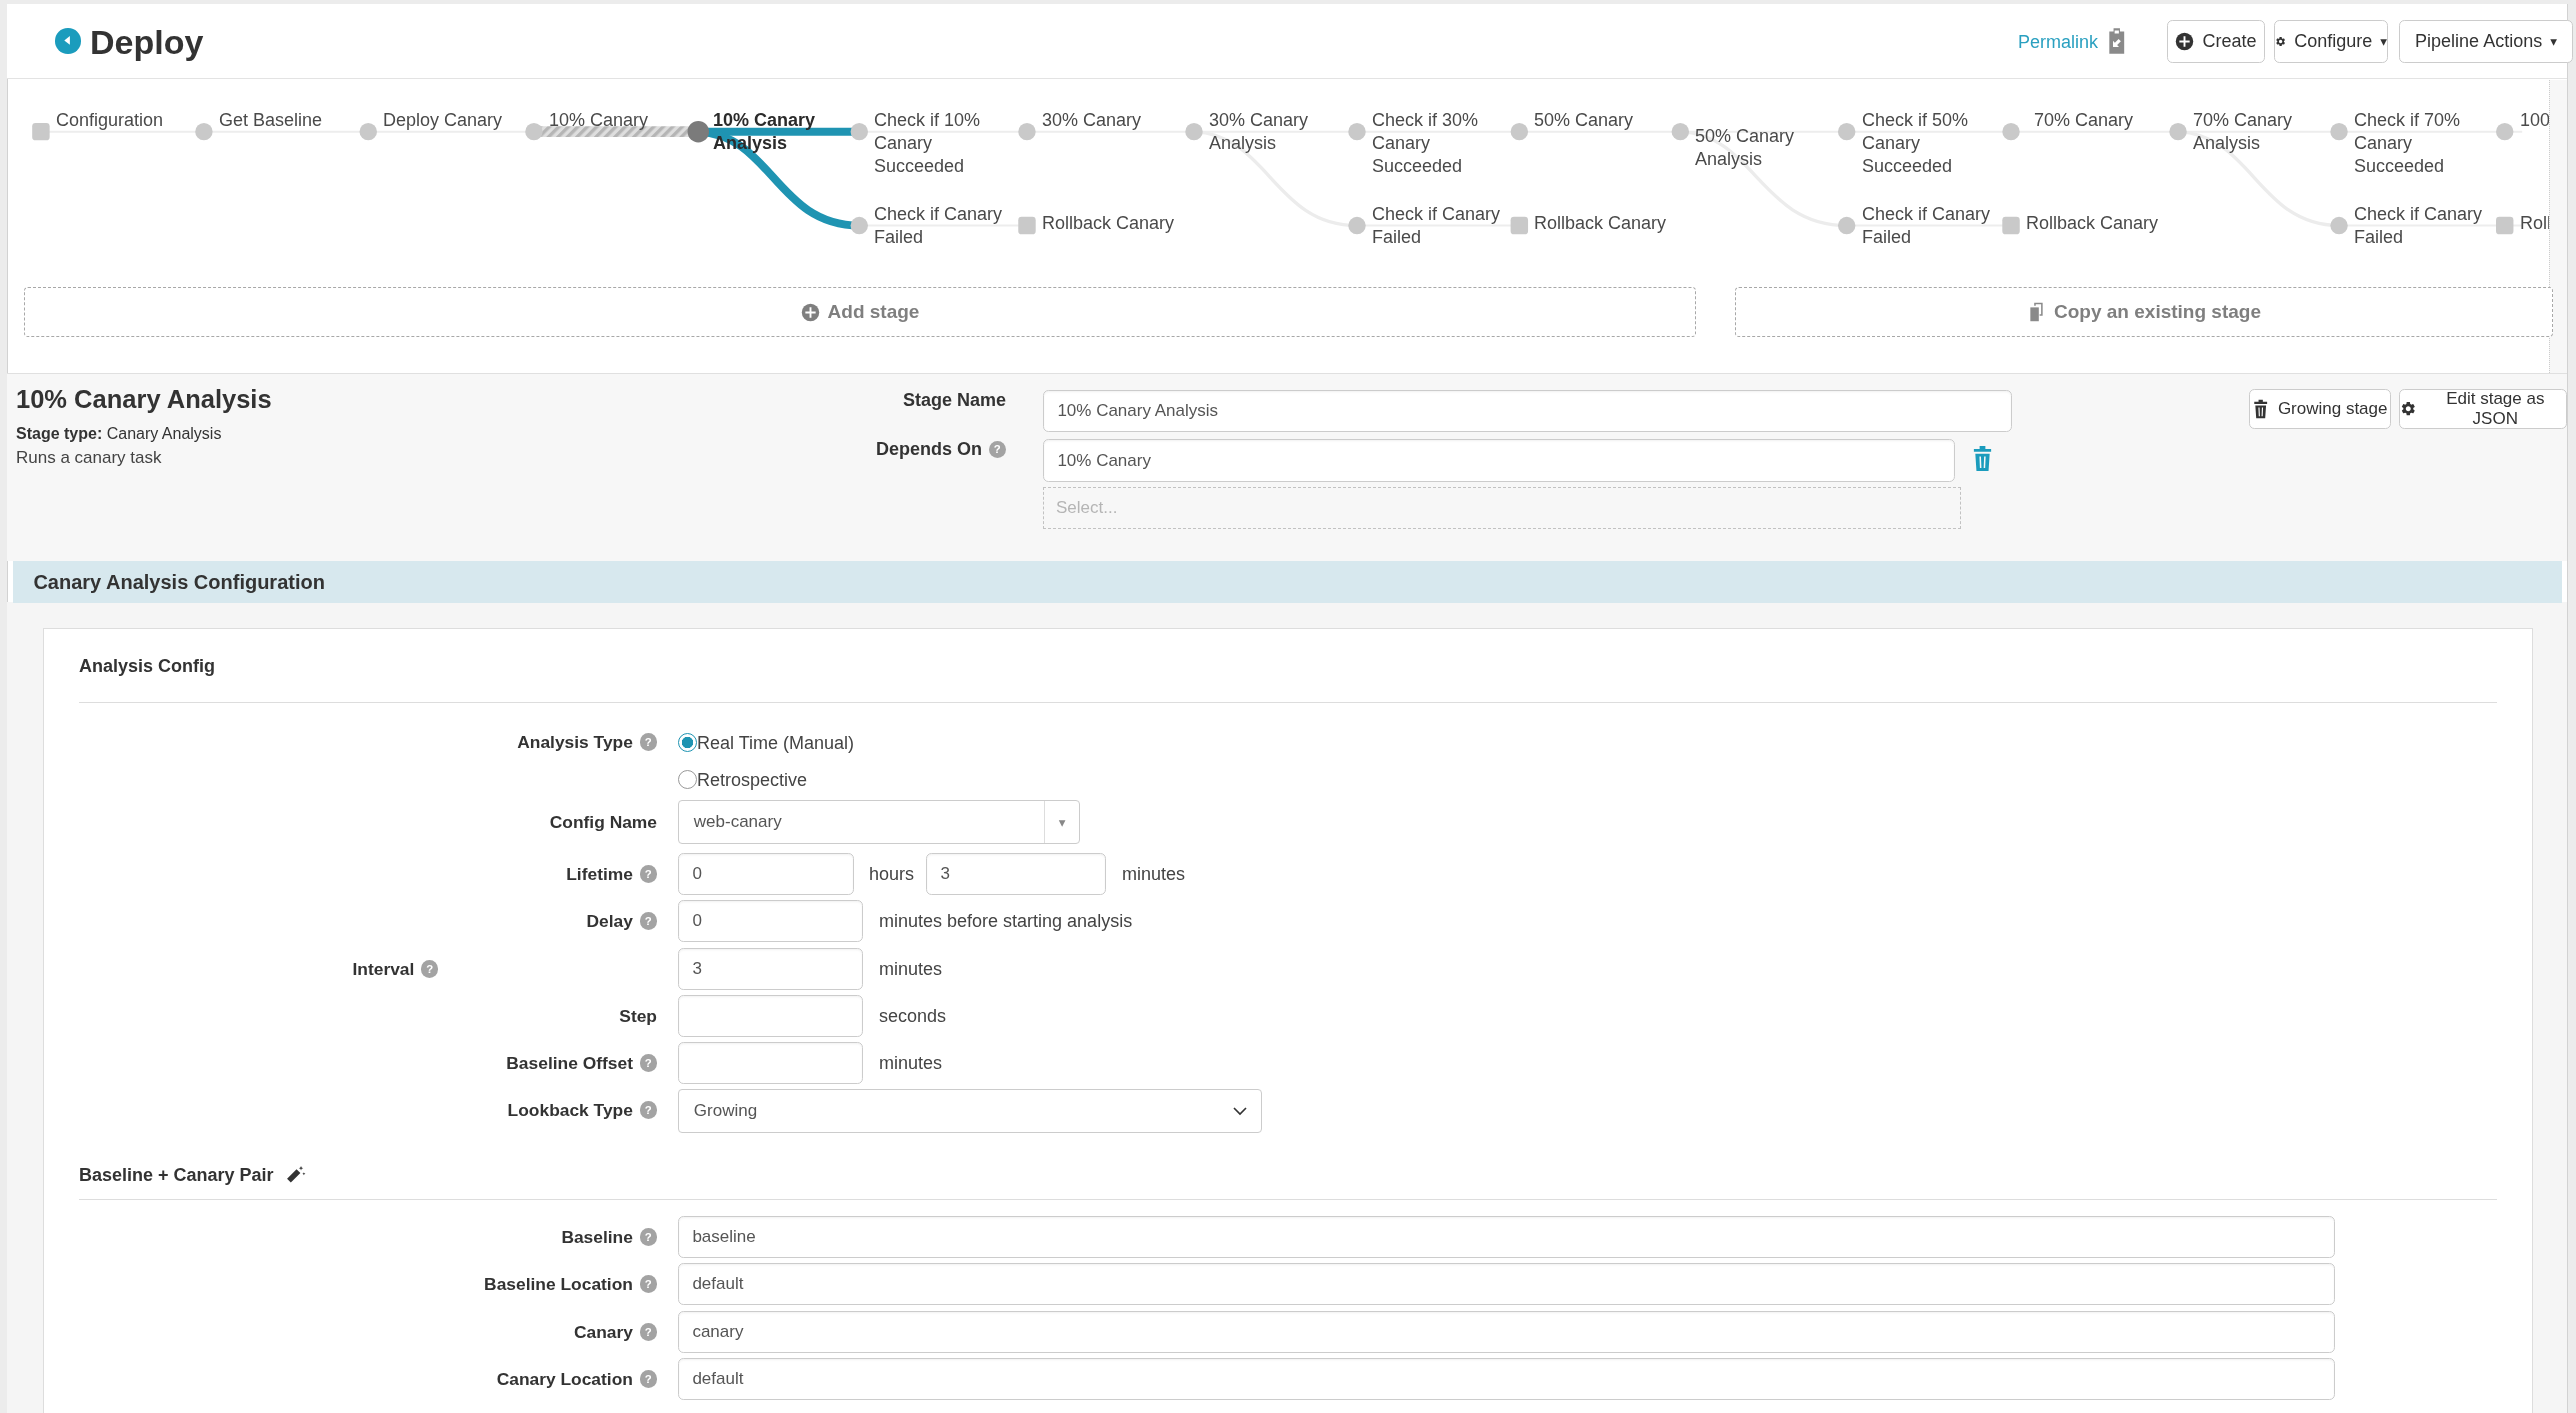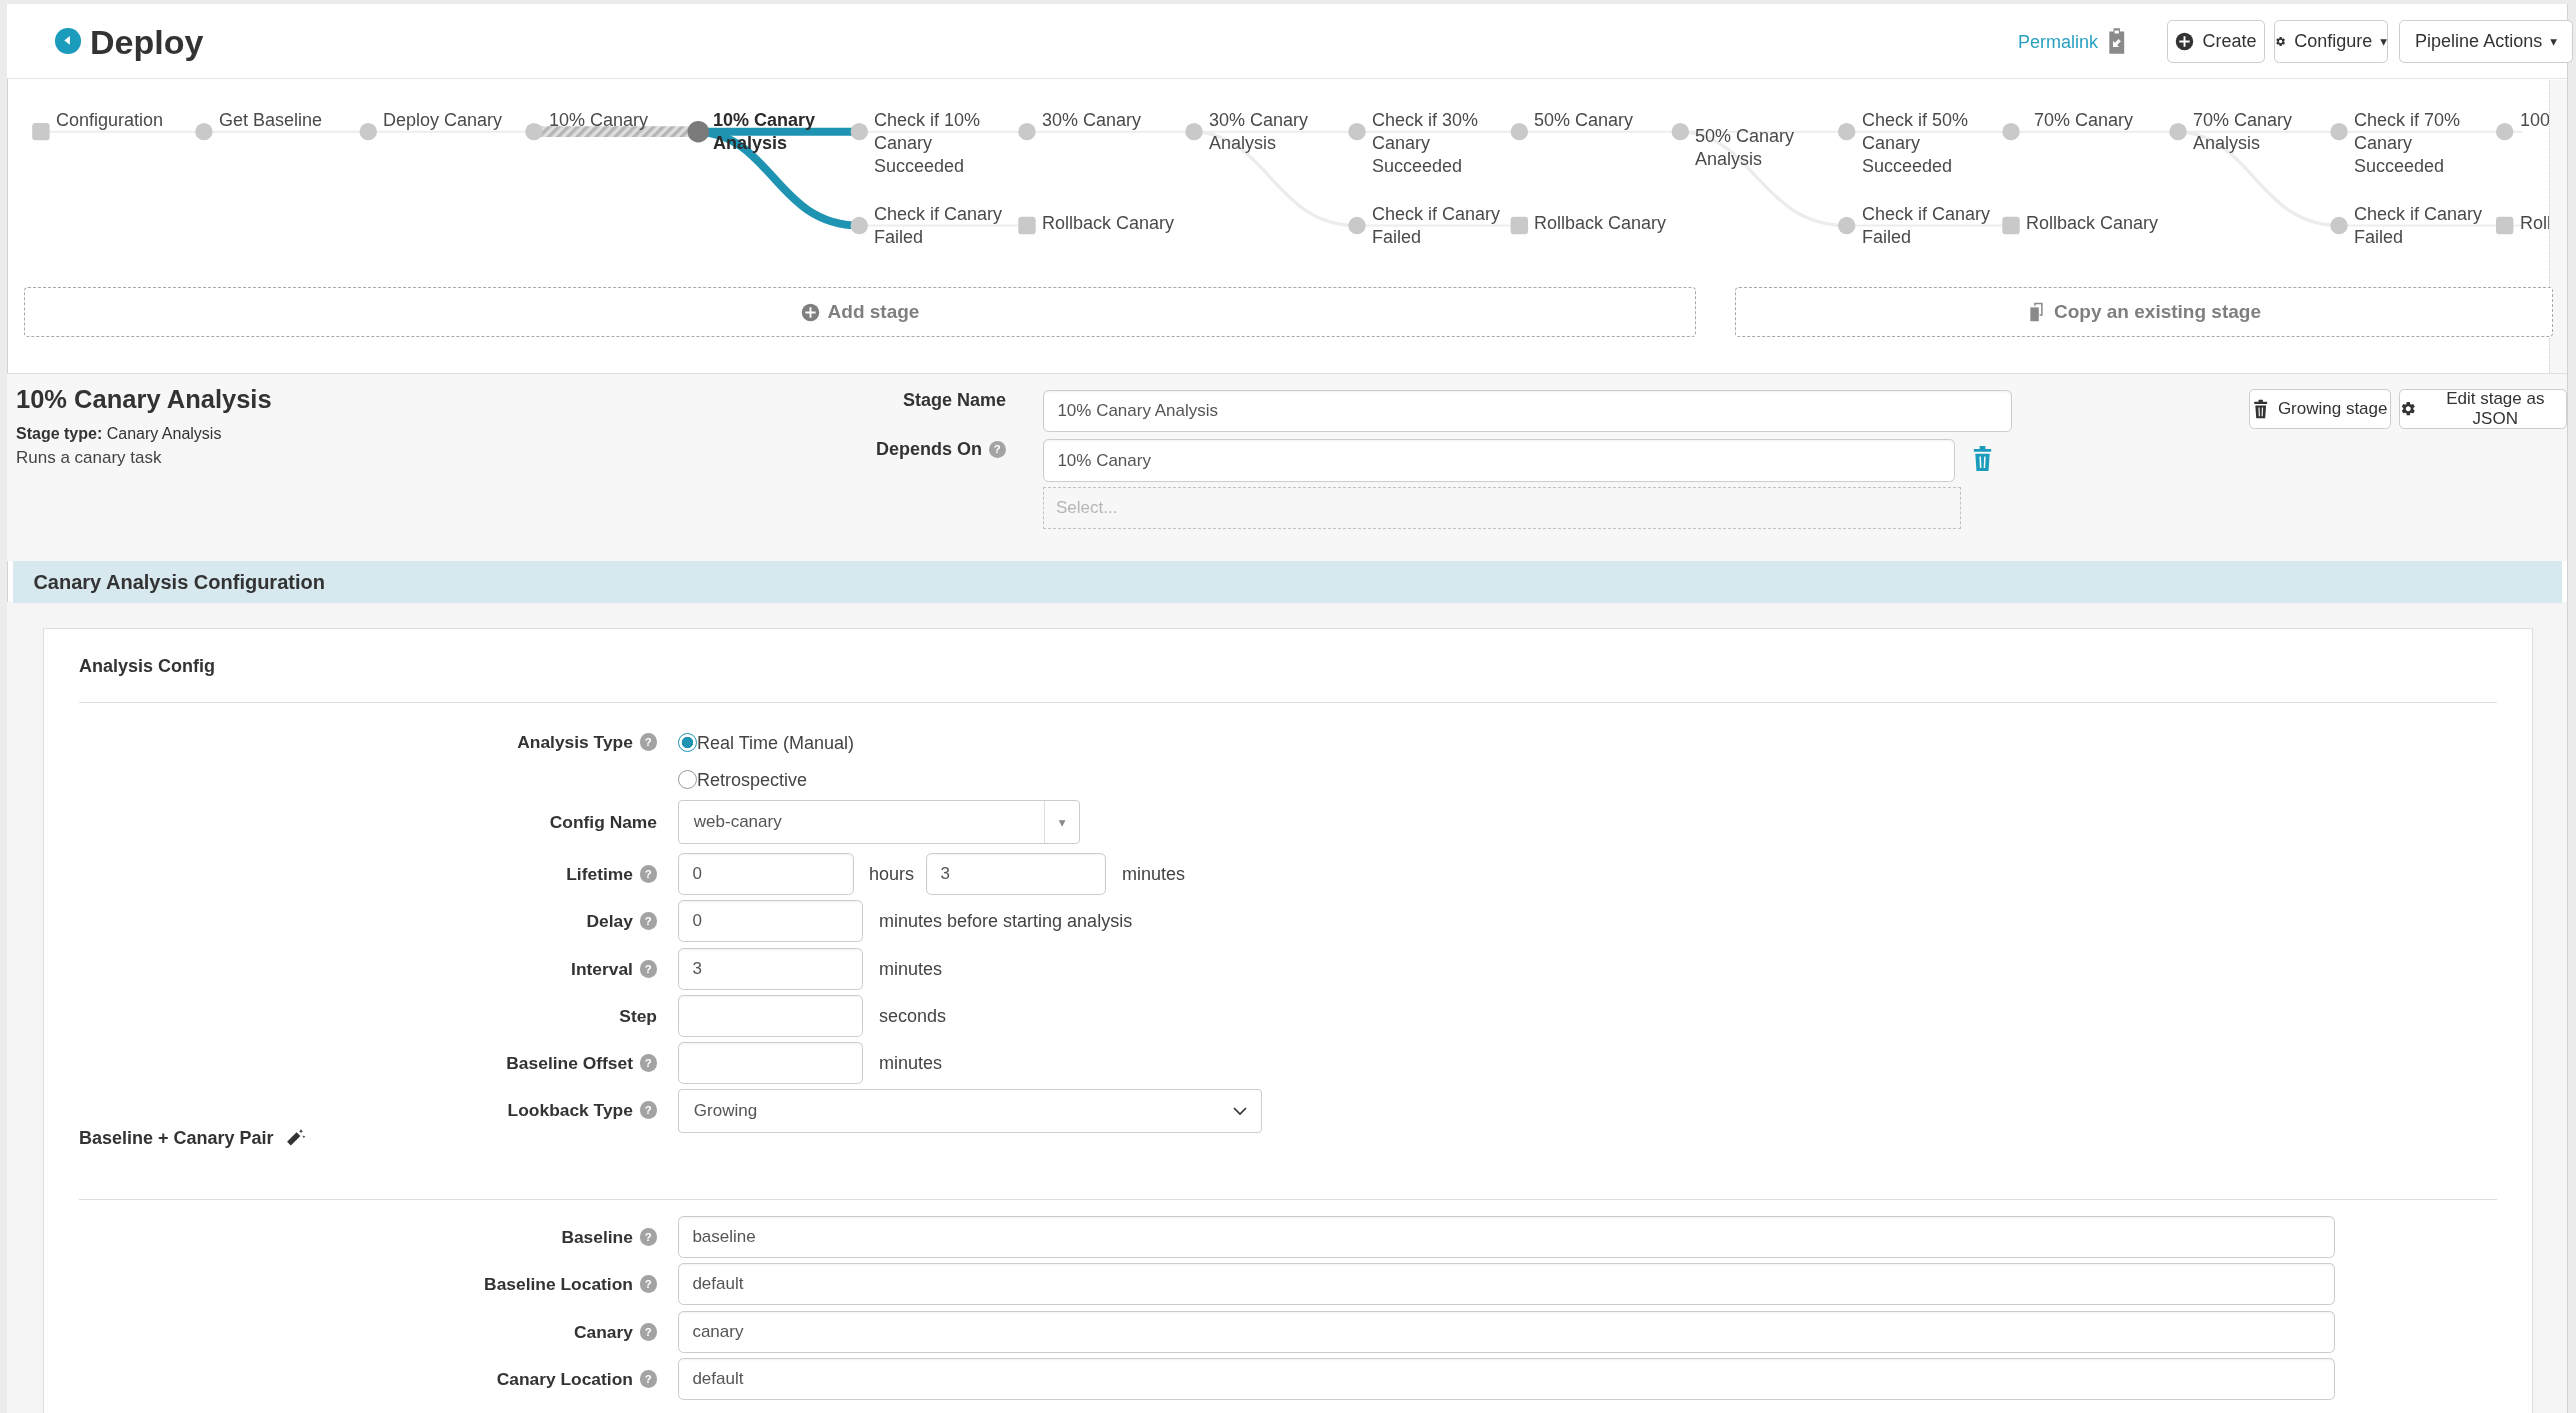--- a/index.html
+++ b/index.html
@@ -285,21 +285,21 @@
 <input class="txt-input" style="left: 926px; top: 853px; width: 180px;" value="3">
 <div class="unit" style="left:1122px; top:853px;">minutes</div>
 
 <div class="flabel" style="top:900px;">
   <span>Delay</span>
   <span class="qicon">?</span>
 </div>
 <input class="txt-input" style="left: 678px; top: 900px; width: 185px;" value="0">
 <div class="unit" style="left:879px; top:900px;">minutes before starting analysis</div>
 
-<div class="flabel" style="top:948px;">
+<div class="flabel" style="top:948px;justify-content:center;">
   <span>Interval</span>
   <span class="qicon">?</span>
 </div>
 <input class="txt-input" style="left: 678px; top: 948px; width: 185px;" value="3">
 <div class="unit" style="left:879px; top:948px;">minutes</div>
 
 <div class="flabel" style="top:995px;">
   <span>Step</span>
 </div>
 <input class="txt-input" style="left: 678px; top: 995px; width: 185px;">
@@ -316,21 +316,21 @@
   <span>Lookback Type</span>
   <span class="qicon">?</span>
 </div>
 <div class="select-box" style="left:678px; top:1089px; width:584px; height:44px;">
   <span class="val">Growing</span>
   <svg width="16" height="10.7" viewBox="0 0 24 16" style="margin-right:13.4px;">
       <polyline points="3,3 12,12 21,3" fill="none" stroke="#333" stroke-width="2.5"></polyline>
     </svg>
 </div>
 
-<div class="section-h" style="top:1128px;">
+<div class="section-h" style="top:1165px;">
   <span>Baseline + Canary Pair</span>
   <svg width="21.5" height="21.5" viewBox="0 0 24 24">
       <path d="M14.5 4.5 L19.5 9.5 L7 22 L2 17 Z" fill="#333" transform="scale(0.85) translate(2,1)"></path>
       <path fill="#333" d="M19 1l.7 1.8L21.5 3.5l-1.8.7L19 6l-.7-1.8L16.5 3.5l1.8-.7zM22.2 8l.5 1.2 1.2.5-1.2.5-.5 1.2-.5-1.2-1.2-.5 1.2-.5zM13.5 9.8l.4 1 1 .4-1 .4-.4 1-.4-1-1-.4 1-.4z"></path>
     </svg>
 </div>
 <div class="hr" style="top:1199px;"></div>
 
 <div class="flabel" style="top:1216px;">
   <span>Baseline</span>

